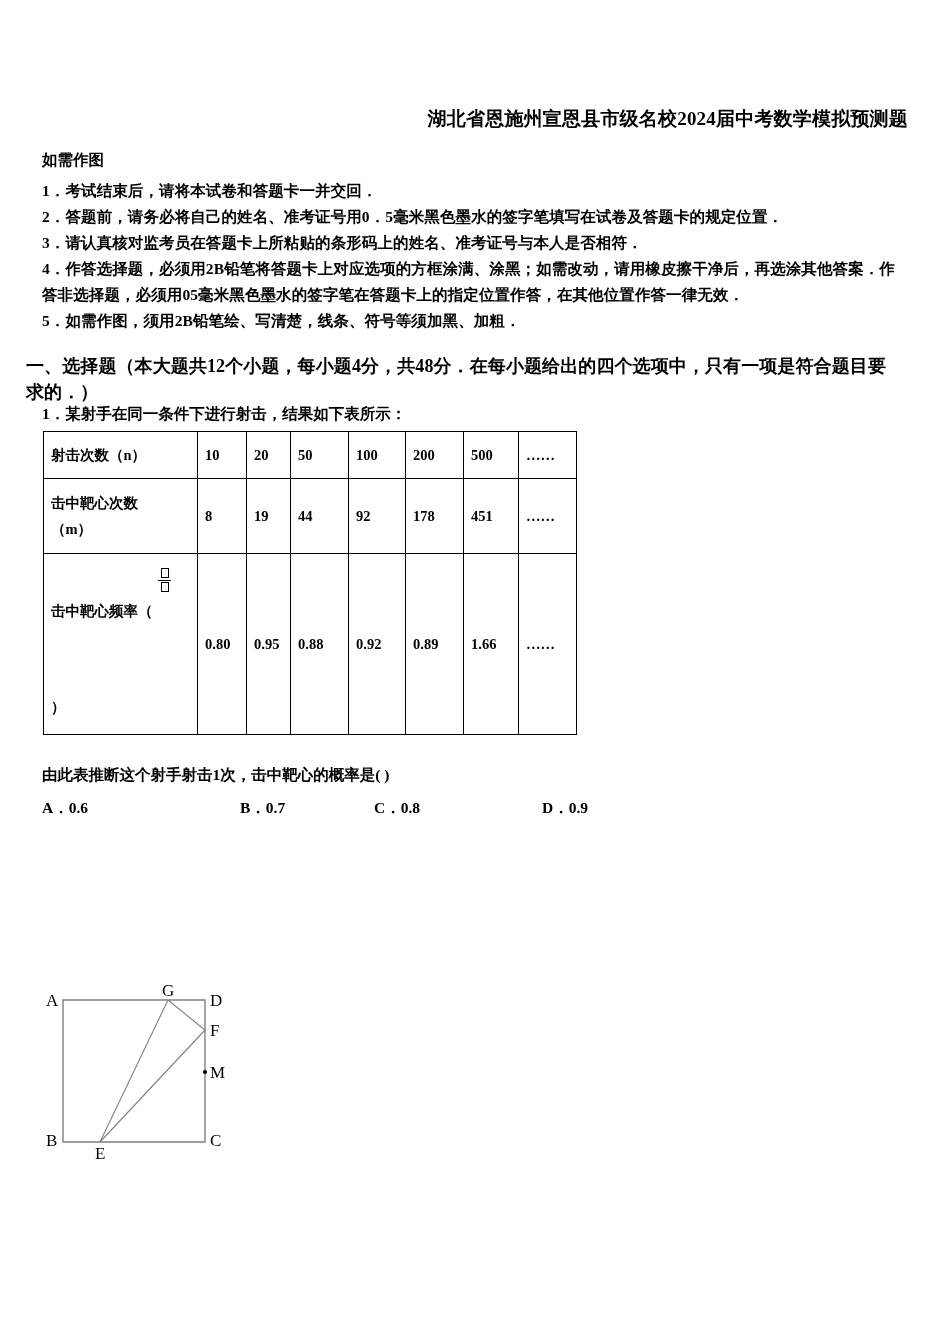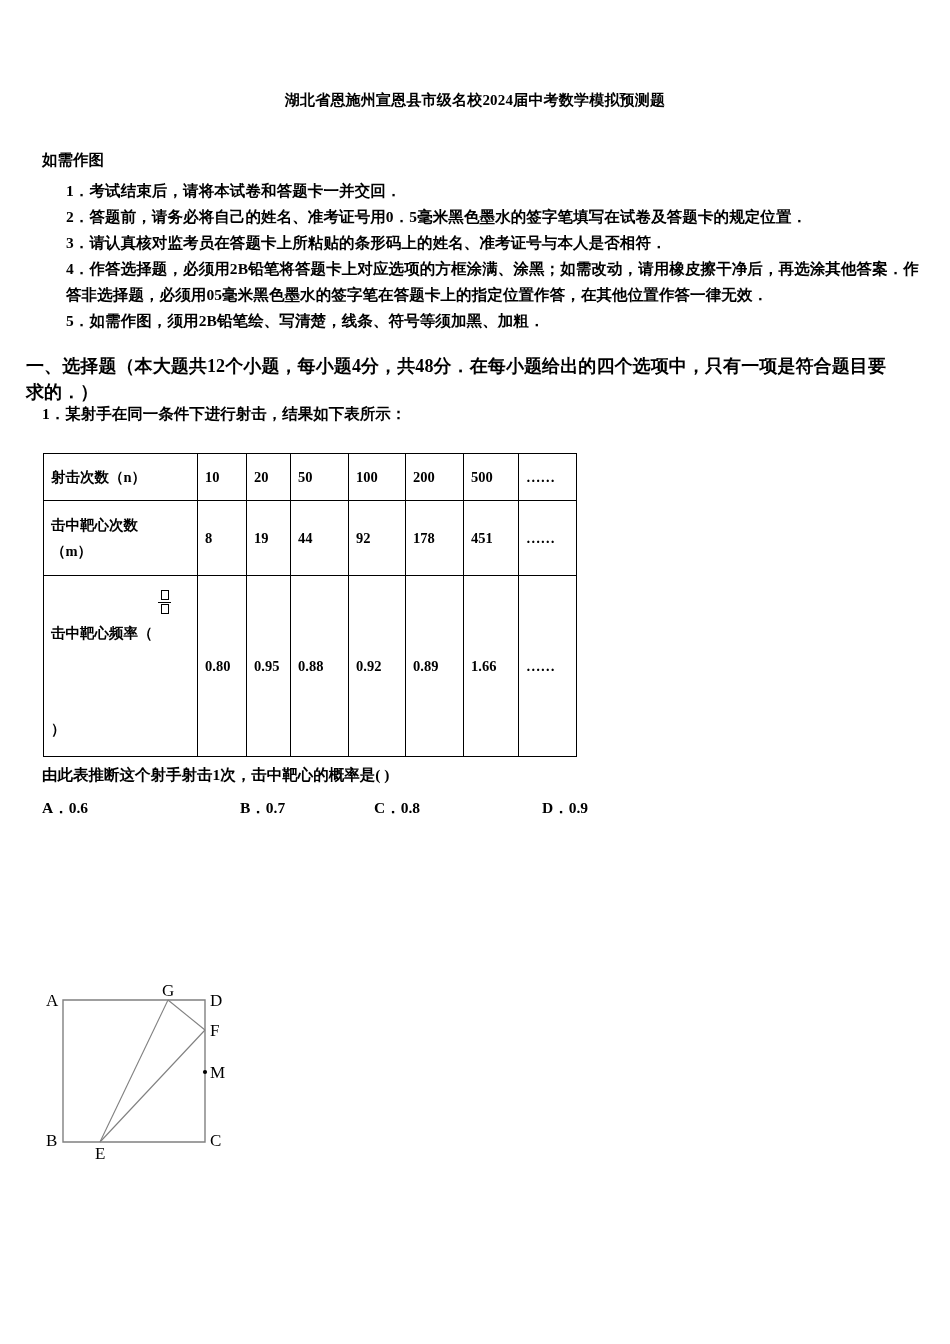--- a/index.html
+++ b/index.html
@@ -19,24 +19,24 @@
     position: absolute;
     left: 0; top: 0;
     width: 950px;
     height: 1344px;
   }
 
   
   .doc-title {
     position: absolute;
     left: 42px;
-    top: 91px;
+    top: 108px;
     width: 866px;
-    text-align: center;
-    font-size: 15px;
+    text-align: right;
+    font-size: 19px;
     font-weight: bold;
     letter-spacing: 0.2px;
     line-height: 1.2;
   }
 
   
   .notice-head {
     position: absolute;
     left: 42px;
     top: 150px;
@@ -45,21 +45,20 @@
     line-height: 1.25;
   }
   .notice-list {
     position: absolute;
     left: 42px;
     top: 178px;
     width: 868px;
     font-size: 15.5px;
     font-weight: bold;
     line-height: 26px;
-    margin-left: 24px;
   }
   .notice-list .line {
     white-space: normal;
     letter-spacing: 0.1px;
   }
 
   
   .section-head {
     position: absolute;
     left: 26px;
@@ -85,21 +84,20 @@
   
   .data-table {
     position: absolute;
     left: 43px;
     top: 431px;
     border-collapse: collapse;
     table-layout: fixed;
     width: 533px;
     font-size: 14.5px;
     font-weight: bold;
-    margin-top: 22px;
   }
   .data-table td {
     border: 1.5px solid #000000;
     padding: 0 7px;
     vertical-align: middle;
     text-align: left;
   }
   .data-table td.label-cell {
     padding-left: 7px;
     line-height: 26px;

